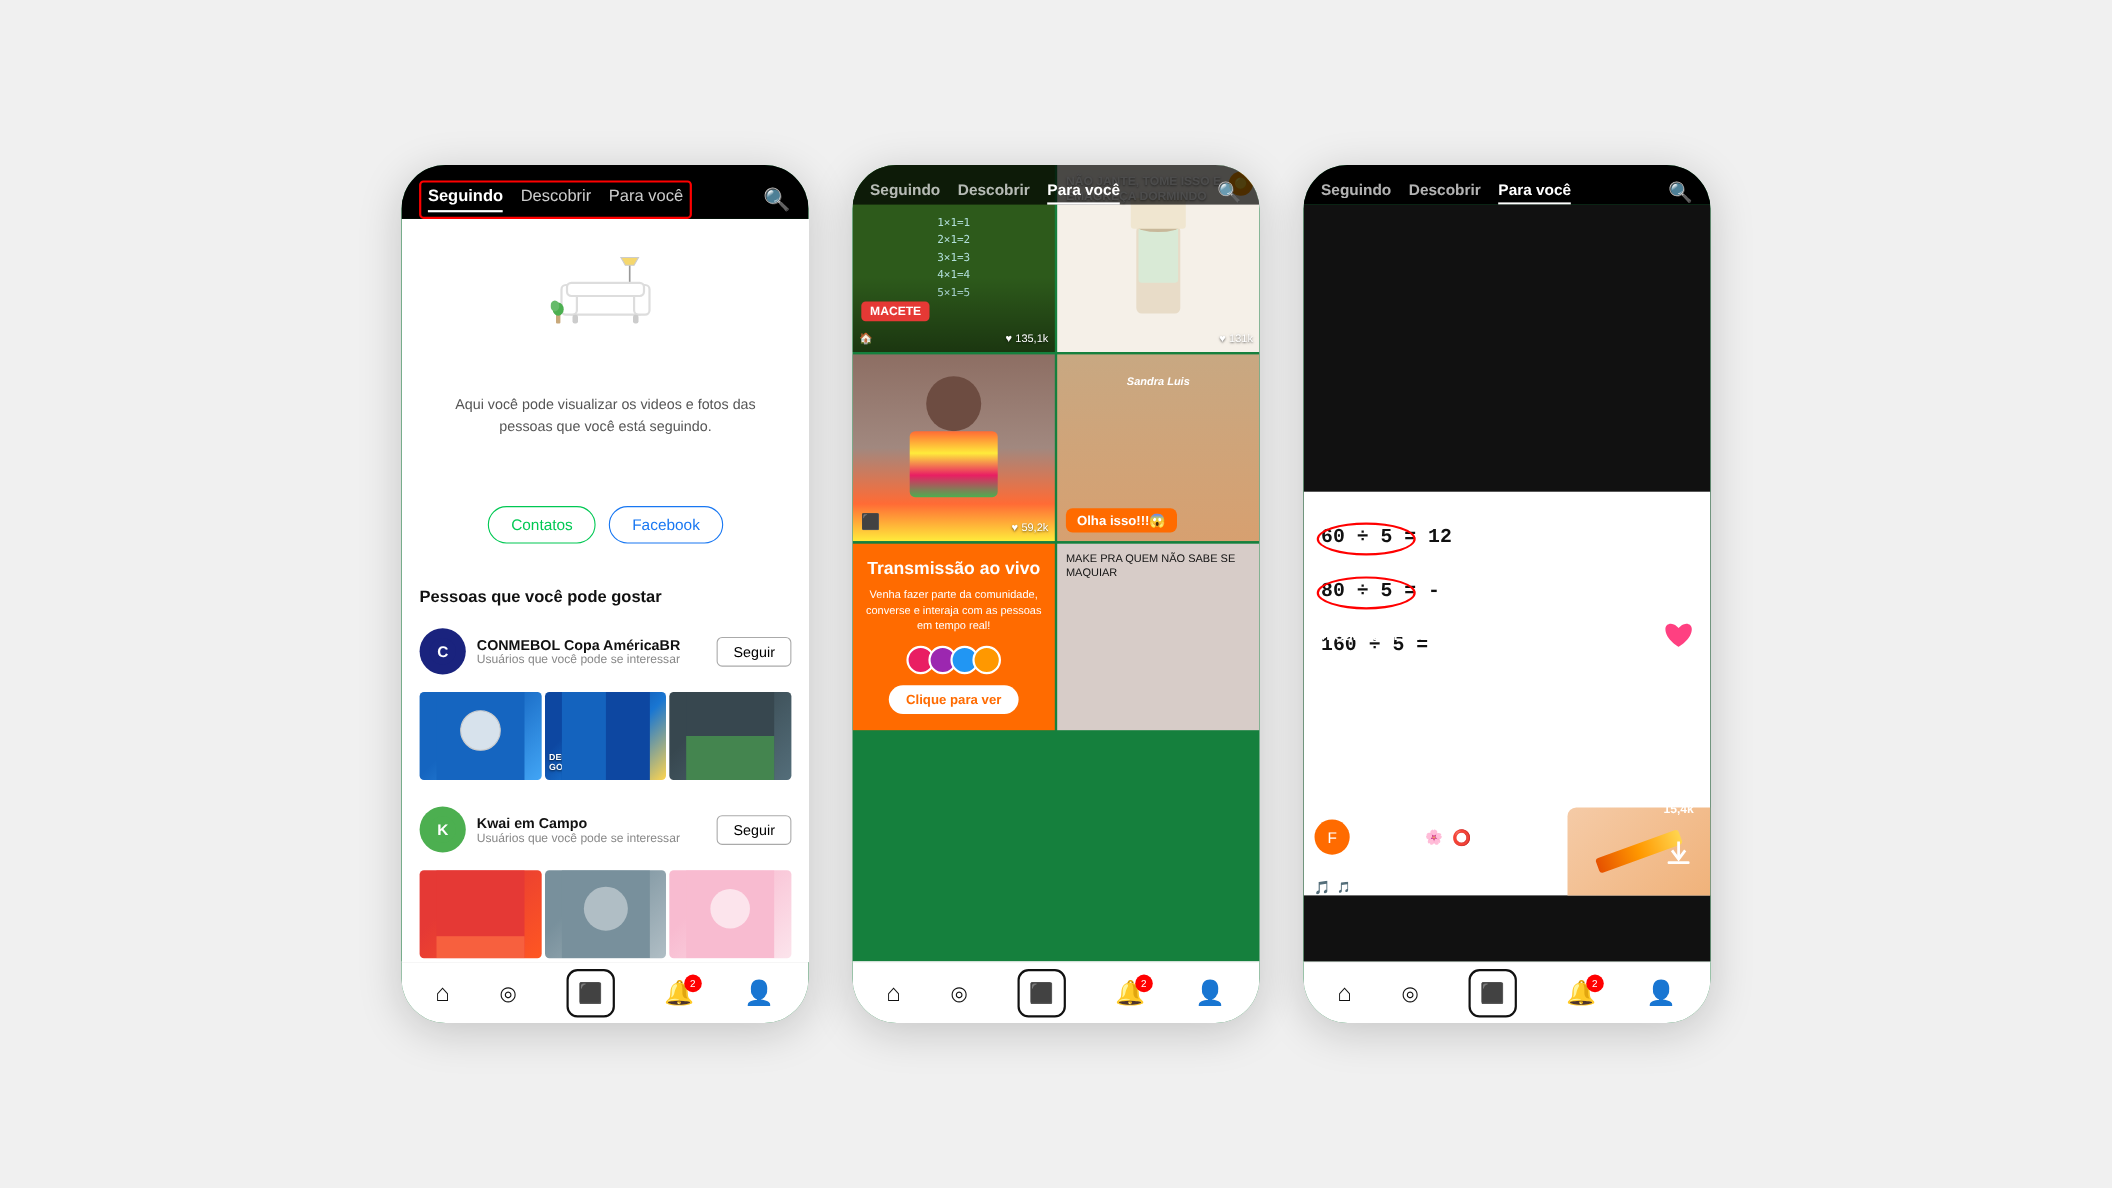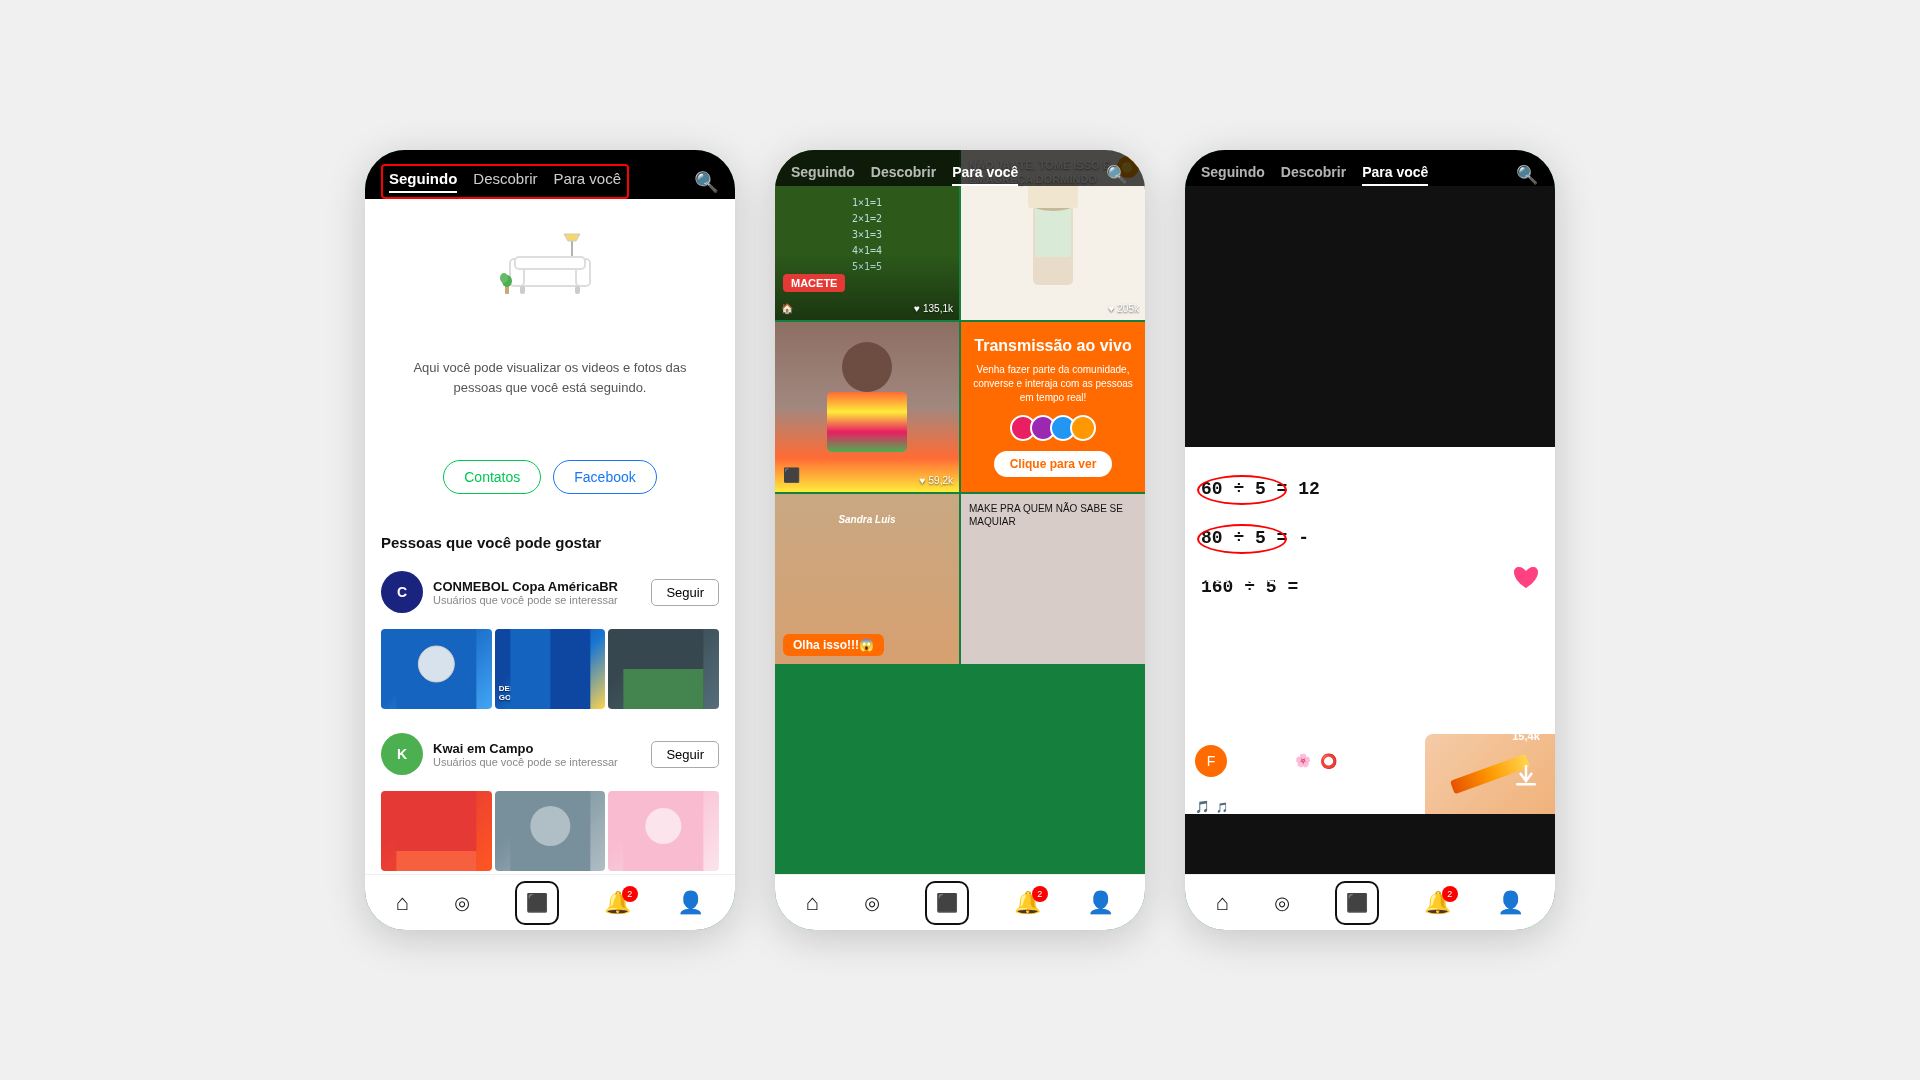--- a/index.html
+++ b/index.html
@@ -768,59 +768,59 @@
             <rect x="22" y="32" width="36" height="50" rx="3" fill="#d4edda" opacity="0.8"></rect>
             <ellipse cx="40" cy="30" rx="20" ry="6" fill="#c8b89a"></ellipse>
             <rect x="15" y="5" width="50" height="28" rx="3" fill="#f0e6d0"></rect>
           </svg>
         </div>
         <div class="drink-title">NÃO JANTE, TOME ISSO E EMAGREÇA DORMINDO</div>
         <div style="position:absolute;top:6px;right:6px;background:#ff9800;border-radius:50%;width:22px;height:22px;display:flex;align-items:center;justify-content:center;">
           <span style="font-size:10px;">🟡</span>
         </div>
         <div class="cell-likes">
-          ♥ <span>205k</span>
+          ♥ <span>131k</span>
         </div>
       </div>
 
       <div class="video-cell">
         <div style="background:linear-gradient(180deg,#8d6e63 0%,#a1887f 50%,#ff6b35 80%,#ffeb3b 100%);width:100%;height:100%;position:relative;">
           <div style="position:absolute;top:20px;left:50%;transform:translateX(-50%);width:50px;height:50px;border-radius:50%;background:#6d4c41;"></div>
           <div style="position:absolute;top:70px;left:50%;transform:translateX(-50%);width:80px;height:60px;background:linear-gradient(180deg,#ff6b35,#ffeb3b,#e91e63,#4caf50);border-radius:5px;"></div>
           <div style="position:absolute;bottom:8px;left:8px;">
             <span style="color:white;font-size:14px;">⬛</span>
           </div>
         </div>
         <div class="cell-likes">
           ♥ <span>59,2k</span>
+        </div>
+      </div>
+
+      <div class="video-cell">
+        <div style="background:linear-gradient(180deg,#c8a882,#d7a070);width:100%;height:100%;position:relative;display:flex;align-items:flex-end;padding:8px;">
+          <div style="position:absolute;top:20px;left:50%;transform:translateX(-50%);color:white;font-size:10px;font-weight:600;font-style:italic;white-space:nowrap;">Sandra Luis</div>
+          <div class="olha-badge">Olha isso!!!😱</div>
         </div>
       </div>
 
       <div class="video-cell">
         <div class="cell-bg-orange">
           <div class="live-title">Transmissão ao vivo</div>
           <div class="live-sub">Venha fazer parte da comunidade, converse e interaja com as pessoas em tempo real!</div>
           <div class="live-avatars">
             <div class="live-avatar"></div>
             <div class="live-avatar"></div>
             <div class="live-avatar"></div>
             <div class="live-avatar"></div>
           </div>
           <button class="clique-btn">Clique para ver</button>
         </div>
       </div>
 
       <div class="video-cell">
-        <div style="background:linear-gradient(180deg,#c8a882,#d7a070);width:100%;height:100%;position:relative;display:flex;align-items:flex-end;padding:8px;">
-          <div style="position:absolute;top:20px;left:50%;transform:translateX(-50%);color:white;font-size:10px;font-weight:600;font-style:italic;white-space:nowrap;">Sandra Luis</div>
-          <div class="olha-badge">Olha isso!!!😱</div>
-        </div>
-      </div>
-
-      <div class="video-cell">
         <div class="cell-bg-makeup">
           <div class="makeup-title">MAKE PRA QUEM NÃO SABE SE MAQUIAR</div>
         </div>
       </div>
 
     </div>
   </div>
 
   <div class="bottom-nav">
     <div class="nav-item">

